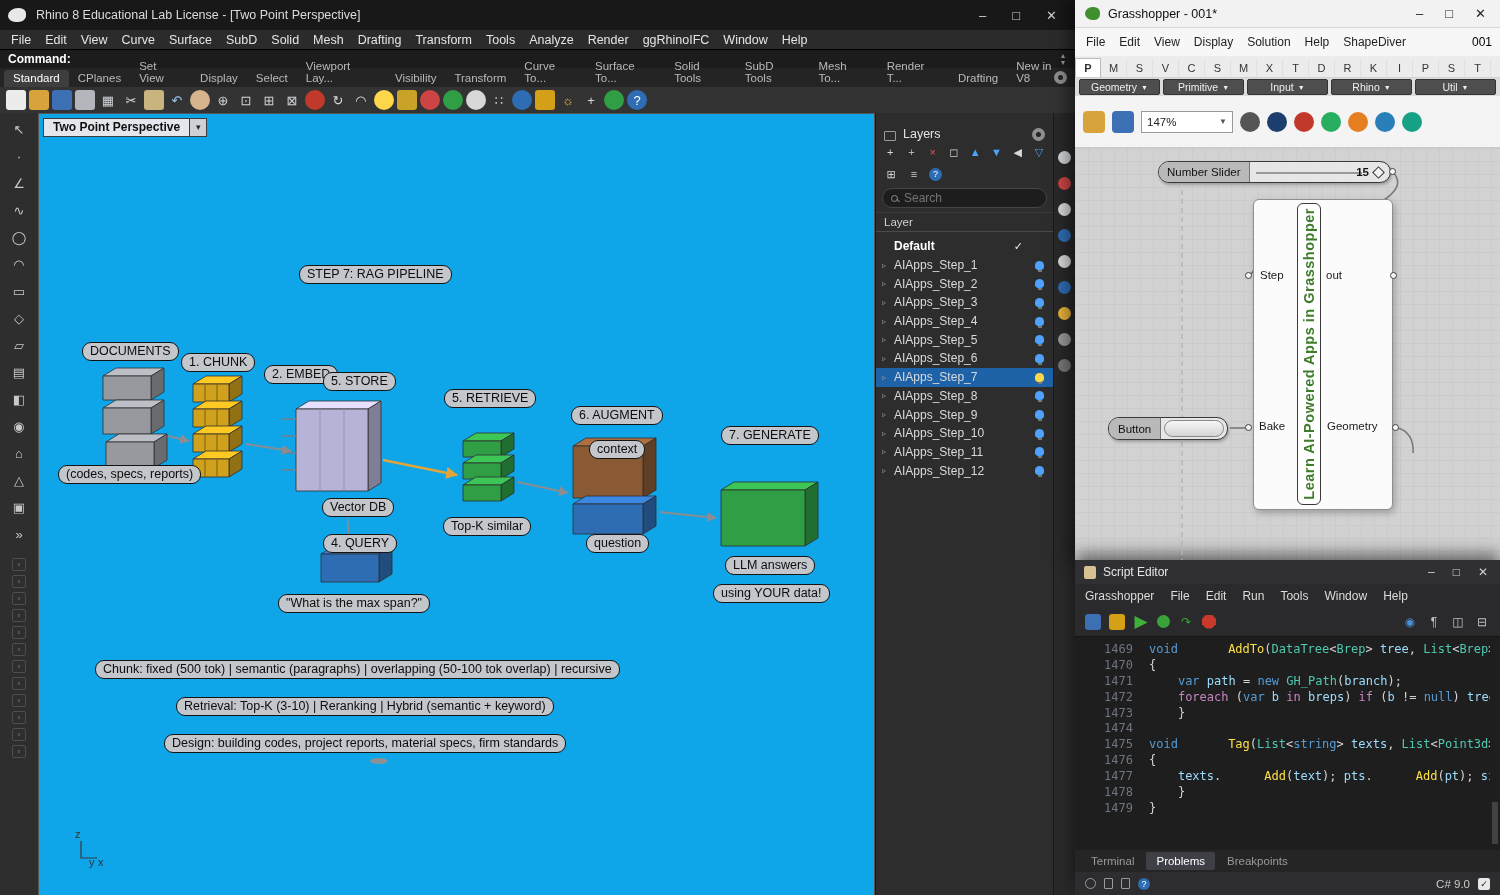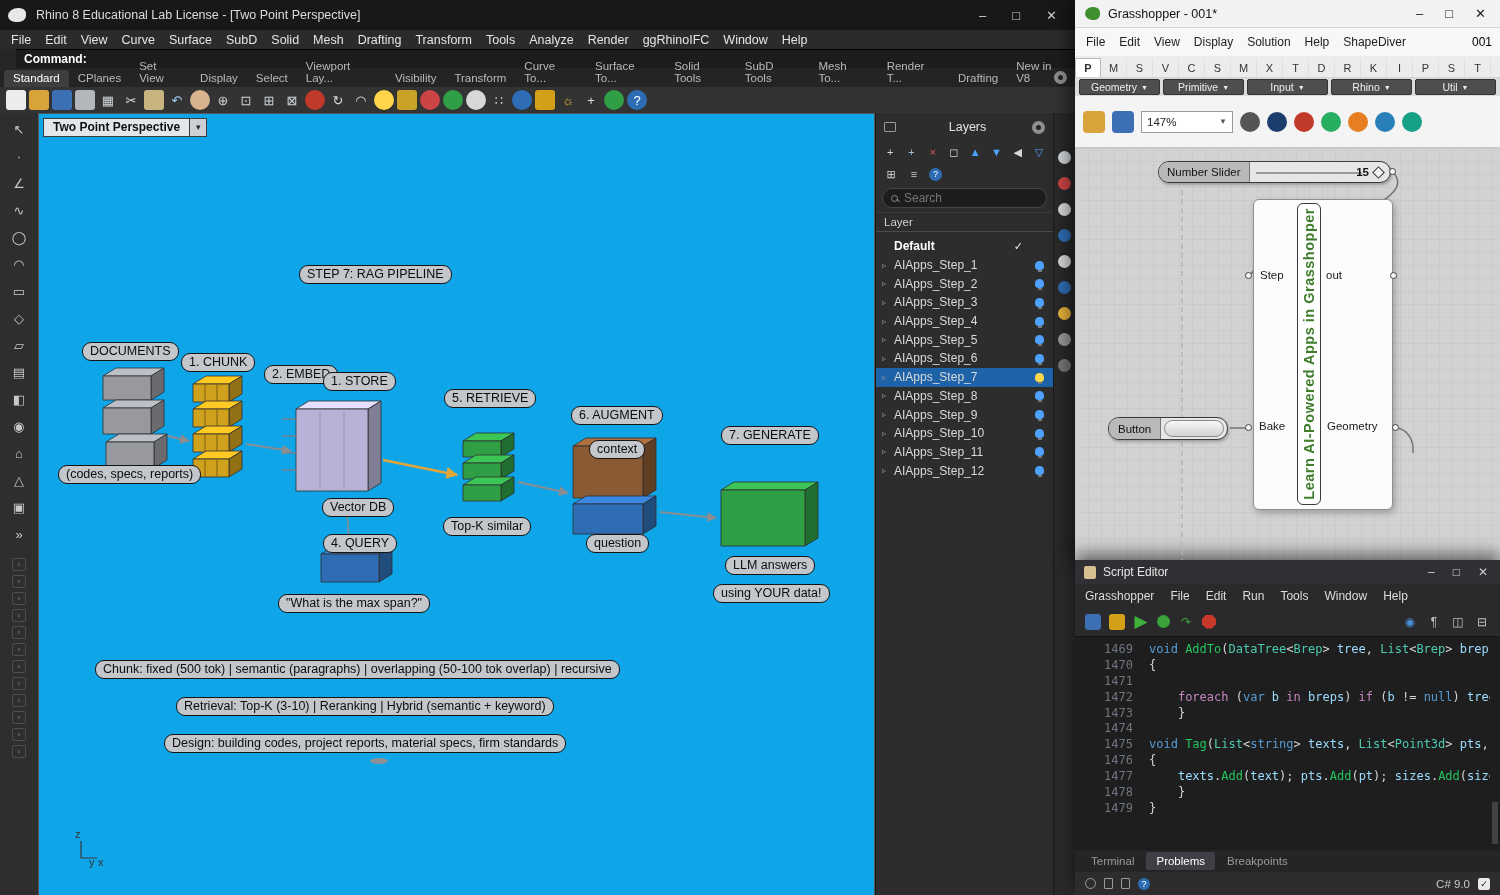--- a/index.html
+++ b/index.html
@@ -10,21 +10,21 @@
   
   #rhino { position:absolute; left:0; top:0; width:1075px; height:895px; background:#262626; }
   .r-titlebar { position:absolute; left:0; top:0; width:100%; height:30px; background:#181818;
                 display:flex; align-items:center; color:#dcdcdc; font-size:12.5px; }
   .r-logo { width:18px; height:14px; background:#e8e8e8; border-radius:60% 40% 45% 45%; margin:0 10px 0 8px; }
   .winbtns { margin-left:auto; display:flex; gap:26px; padding-right:18px; font-size:13px; color:#cfcfcf; }
   .winbtns span { cursor:default; }
   .r-menubar { position:absolute; left:0; top:30px; width:100%; height:19px; background:#2b2b2b;
                display:flex; align-items:center; font-size:12.5px; color:#e4e4e4; padding-left:4px; }
   .r-mitem { padding:0 7px; }
-  .r-cmdbar { position:absolute; left:16px; top:49px; width:100%; height:19px; background:#1c1c1c;
+  .r-cmdbar { position:absolute; left:0; top:49px; width:100%; height:19px; background:#1c1c1c;
               border-top:1px solid #000; display:flex; align-items:center; color:#fff; font-size:12px; padding-left:8px; }
   .r-cmd-label { font-weight:bold; }
   .r-cmd-scroll { margin-left:auto; display:flex; flex-direction:column; line-height:7px; font-size:8px;
                   color:#9a9a9a; padding-right:10px; }
   .r-tabs { position:absolute; left:0; top:68px; width:100%; height:19px; background:#242424;
             display:flex; align-items:flex-end; font-size:11.5px; color:#b9b9b9; padding-left:4px; }
   .r-tab { padding:2px 9px 3px; }
   .r-tab.active { background:#3e3e3e; color:#fff; border-radius:3px 3px 0 0; }
   .gearwrap { position:absolute; right:8px; top:71px; }
   .gear { width:13px; height:13px; border-radius:50%; background:#8f8f8f; position:relative; }
@@ -50,21 +50,21 @@
               font-size:9px; color:#222; padding-top:3px; }
   #diagram-svg { position:absolute; left:0; top:0; z-index:5; }
   #diagram-labels { position:absolute; left:0; top:0; width:100%; height:100%; z-index:10; }
   .dg-label { position:absolute; white-space:nowrap; border:1.4px solid #141414; border-radius:9px;
               padding:0 7px 1px; font-size:12.5px; line-height:16px; color:#0d0d0d; background:#c3c6cb; }
   .axis-label { position:absolute; z-index:10; font-size:11px; color:#333; }
 
   
   #layers-panel { position:absolute; left:875px; top:113px; width:178px; bottom:0; background:#2d2d2d;
                   border-left:1px solid #161616; color:#dadada; }
-  .lheader { height:28px; display:flex; align-items:center; padding:0 8px; font-size:12.5px; color:#e2e2e2;gap:46px; }
+  .lheader { height:28px; display:flex; align-items:flex-end; padding:0 8px; font-size:12.5px; color:#e2e2e2; }
   .lheader .gear { margin-left:auto; }
   .lpanel-icon { width:12px; height:10px; border:1px solid #9a9a9a; margin-right:7px; border-radius:1px; }
   .ltb { height:22px; display:flex; align-items:center; gap:7px; padding:0 7px; }
   .ltb .i { width:16px; height:16px; display:flex; align-items:center; justify-content:center; font-size:11px; }
   .lsearch { margin:3px 6px 4px; height:20px; background:#1d1d1d; border:1px solid #454545; border-radius:10px;
              display:flex; align-items:center; padding:0 8px; }
   .mag { width:7px; height:7px; border:1.4px solid #8a8a8a; border-radius:50%; position:relative; margin-right:6px; flex:none; }
   .mag::after { content:""; position:absolute; width:4px; height:1.4px; background:#8a8a8a;
                 transform:rotate(45deg); right:-3px; bottom:-1px; }
   .lsearch input { background:transparent; border:none; outline:none; color:#cfcfcf; font-size:12px; width:100%;
@@ -161,21 +161,21 @@
              clip-path:polygon(30% 0,70% 0,100% 30%,100% 70%,70% 100%,30% 100%,0 70%,0 30%); }
   .se-right { margin-left:auto; display:flex; gap:8px; align-items:center; color:#bfbfbf; }
   #code-area { position:absolute; left:0; top:77px; width:100%; height:213px; background:#1e1e1e;
                font-family:"DejaVu Sans Mono", monospace; font-size:12px; padding-top:5px; overflow:hidden; }
   .crow { display:flex; height:15.9px; line-height:15.9px; }
   .crow .ln { width:74px; flex:none; text-align:right; padding-right:16px; color:#6e7681; }
   .crow .cd { white-space:pre; flex:1; overflow:hidden; }
   .crow.current { background:#2c2c31; }
   .crow.current .ln { background:#3e3e44; color:#d5d5d5; }
   .tk-kw { color:#569cd6; } .tk-ct { color:#c586c0; } .tk-ty { color:#4ec9b0; }
-  .tk-id { color:#9cdcfe; } .tk-fn { color:#22c55e; } .tk-pl { color:#d4d4d4; }
+  .tk-id { color:#9cdcfe; } .tk-fn { color:#fde047;margin-left:43px; } .tk-pl { color:#d4d4d4; }
   .vscroll { position:absolute; right:0; top:77px; width:10px; height:213px; background:#1e1e1e; }
   .vthumb { position:absolute; right:2px; bottom:6px; width:6px; height:42px; background:#424242; }
   .se-tabs { position:absolute; left:0; top:290px; width:100%; height:22px; background:#252526;
              display:flex; align-items:center; font-size:11.5px; padding-left:6px; gap:2px; }
   .se-tab { padding:3px 10px; color:#9a9a9a; }
   .se-tab.active { background:#3f3f46; color:#fff; border-radius:2px; }
   .se-status { position:absolute; left:0; top:312px; width:100%; height:23px; background:#2d2d30;
                display:flex; align-items:center; font-size:11.5px; color:#c9c9c9; padding:0 10px; gap:8px; }
   .st-dot { width:11px; height:11px; border:1.3px solid #9a9a9a; border-radius:50%; }
   .st-doc { width:9px; height:11px; border:1.2px solid #9a9a9a; border-radius:1px; }
@@ -392,21 +392,21 @@
           <line x1="621" y1="398" x2="677" y2="404" stroke="#8b8d90" stroke-width="2" marker-end="url(#ah)"></line>
           <line x1="311" y1="437" x2="307" y2="386" stroke="#8b8d90" stroke-width="1.6" marker-end="url(#ah)"></line>
           <ellipse cx="340" cy="647" rx="9" ry="3" fill="#8e9094"></ellipse>
           <polyline points="42,727 42,744 58,744" fill="none" stroke="#3a3a3a" stroke-width="1.2"></polyline>
         </svg>
       <div id="diagram-labels">
           <div class="dg-label" style="left: 260px; top: 151px;">STEP 7: RAG PIPELINE</div>
           <div class="dg-label" style="left: 43px; top: 228px;">DOCUMENTS</div>
           <div class="dg-label" style="left: 142px; top: 239px;">1. CHUNK</div>
           <div class="dg-label" style="left: 225px; top: 251px;">2. EMBED</div>
-          <div class="dg-label" style="left: 284px; top: 258px;">1. STORE</div>
+          <div class="dg-label" style="left: 284px; top: 258px;">5. STORE</div>
           <div class="dg-label" style="left: 405px; top: 275px;">5. RETRIEVE</div>
           <div class="dg-label" style="left: 532px; top: 292px;">6. AUGMENT</div>
           <div class="dg-label" style="left: 682px; top: 312px;">7. GENERATE</div>
           <div class="dg-label" style="left: 19px; top: 351px;">(codes, specs, reports)</div>
           <div class="dg-label" style="left: 283px; top: 384px;">Vector DB</div>
           <div class="dg-label" style="left: 284px; top: 420px;">4. QUERY</div>
           <div class="dg-label" style="left: 404px; top: 403px;">Top-K similar</div>
           <div class="dg-label" style="left: 550px; top: 326px;">context</div>
           <div class="dg-label" style="left: 547px; top: 420px;">question</div>
           <div class="dg-label" style="left: 686px; top: 442px;">LLM answers</div>
@@ -678,20 +678,21 @@
           <div class="crow">
             <span class="ln">1469</span>
             <span class="cd"><span class="tk-kw">void</span><span class="tk-pl"> </span><span class="tk-fn">AddTo</span><span class="tk-pl">(</span><span class="tk-ty">DataTree</span><span class="tk-pl">&lt;</span><span class="tk-ty">Brep</span><span class="tk-pl">&gt; </span><span class="tk-id">tree</span><span class="tk-pl">, </span><span class="tk-ty">List</span><span class="tk-pl">&lt;</span><span class="tk-ty">Brep</span><span class="tk-pl">&gt; </span><span class="tk-id">breps</span><span class="tk-pl">, </span></span>
           </div>
           <div class="crow">
             <span class="ln">1470</span>
             <span class="cd"><span class="tk-pl">{</span></span>
           </div>
           <div class="crow">
             <span class="ln">1471</span>
+            <span class="cd"><span class="tk-pl">    </span><span class="tk-kw">var</span><span class="tk-pl"> </span><span class="tk-id">path</span><span class="tk-pl"> = </span><span class="tk-kw">new</span><span class="tk-pl"> </span><span class="tk-ty">GH_Path</span><span class="tk-pl">(</span><span class="tk-id">branch</span><span class="tk-pl">);</span></span>
           </div>
           <div class="crow">
             <span class="ln">1472</span>
             <span class="cd"><span class="tk-pl">    </span><span class="tk-ct">foreach</span><span class="tk-pl"> (</span><span class="tk-kw">var</span><span class="tk-pl"> </span><span class="tk-id">b</span><span class="tk-pl"> </span><span class="tk-ct">in</span><span class="tk-pl"> </span><span class="tk-id">breps</span><span class="tk-pl">) </span><span class="tk-ct">if</span><span class="tk-pl"> (</span><span class="tk-id">b</span><span class="tk-pl"> != </span><span class="tk-kw">null</span><span class="tk-pl">) </span><span class="tk-id">tree</span><span class="tk-pl">.</span></span>
           </div>
           <div class="crow">
             <span class="ln">1473</span>
             <span class="cd"><span class="tk-pl">    }</span></span>
           </div>
           <div class="crow">

